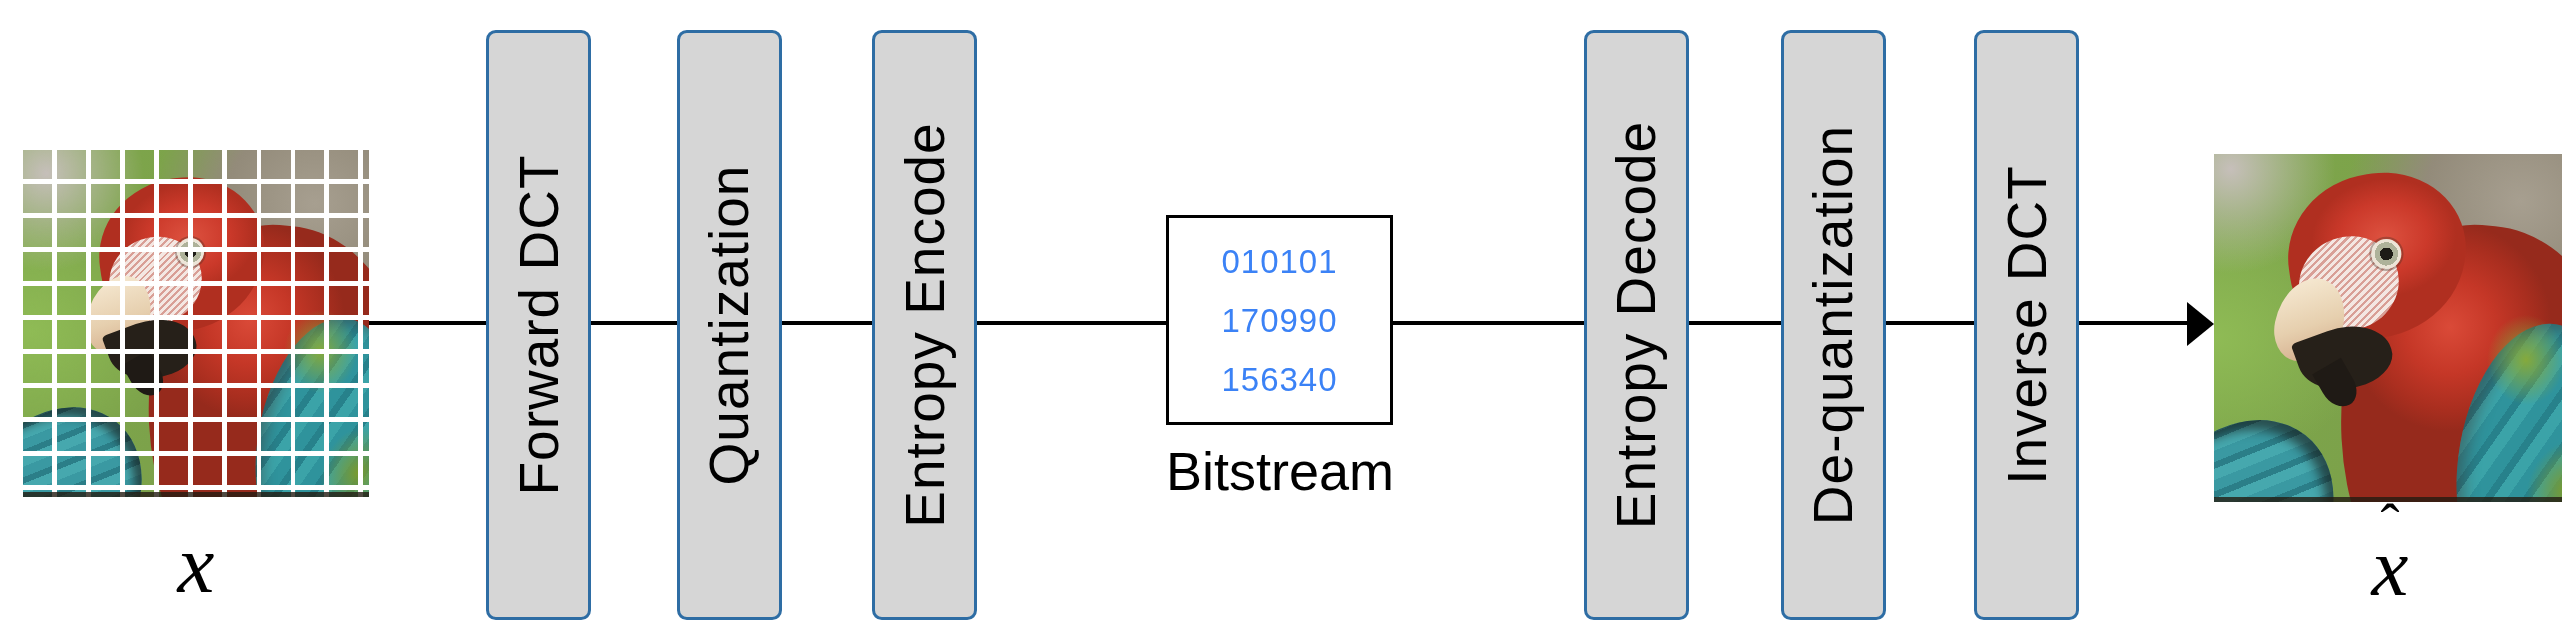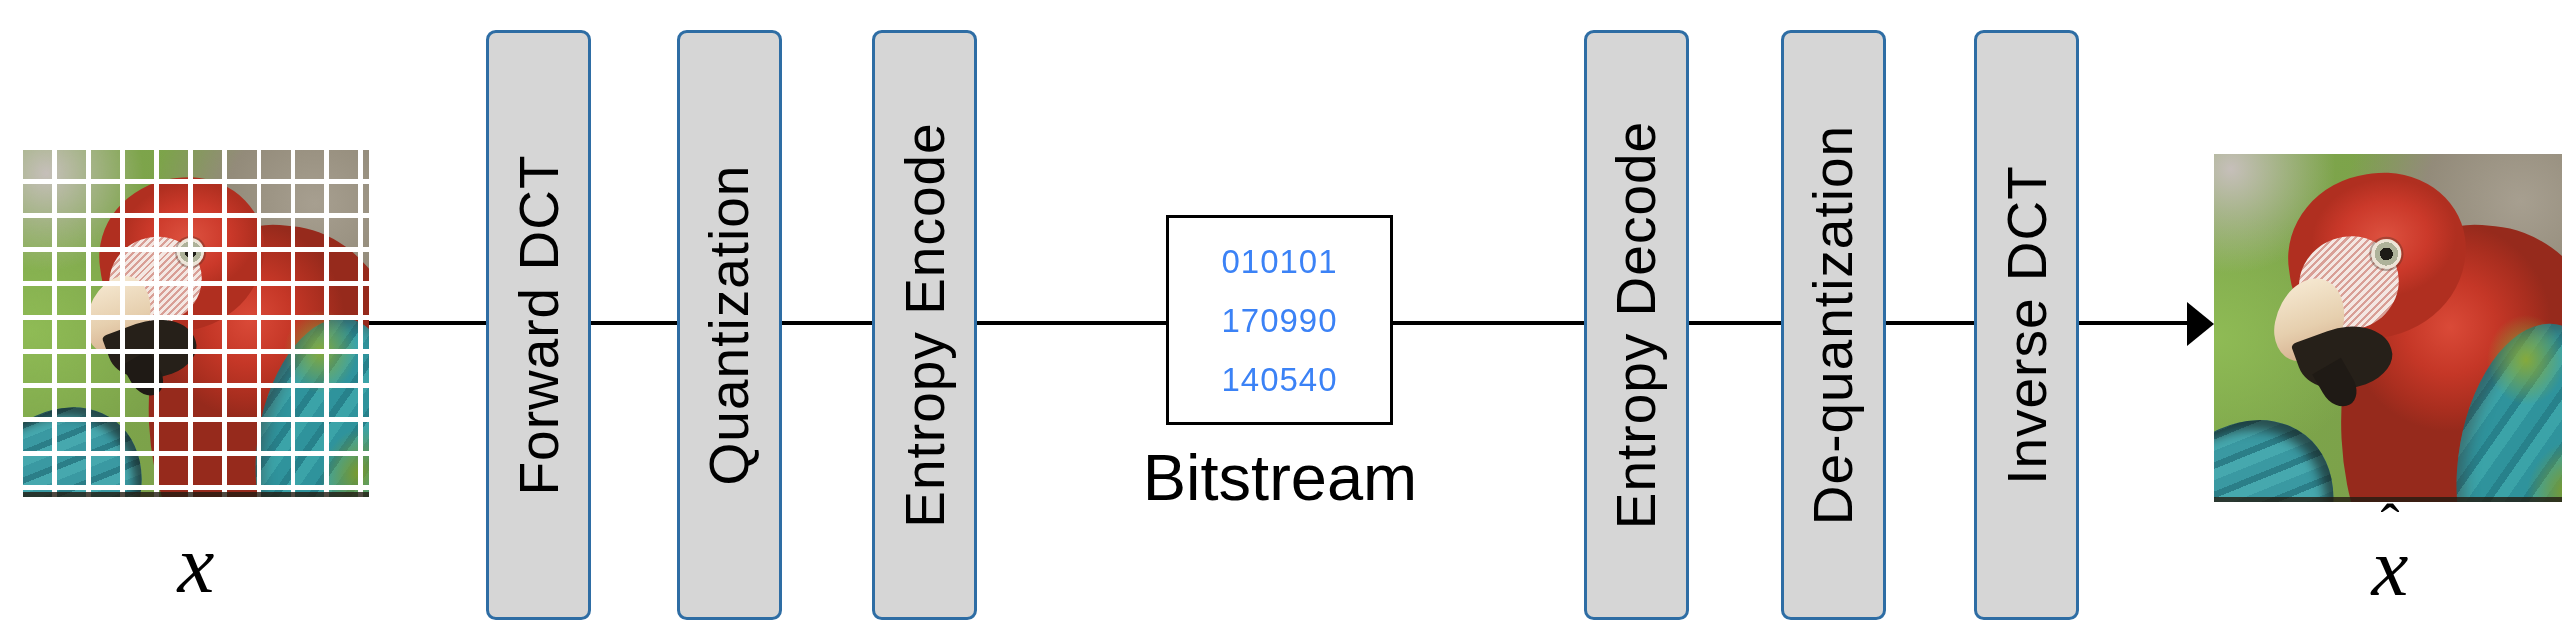--- a/index.html
+++ b/index.html
@@ -33,21 +33,21 @@
 
   
   .bitstream-box{
     position:absolute;left:1166px;top:215px;width:227px;height:210px;
     background:#fff;border:3.9px solid var(--bitstream-border,#000);box-sizing:border-box;
     display:flex;flex-direction:column;align-items:center;justify-content:center;
   }
   .bits{font-size:33px;line-height:59px;color:#3b82f6;letter-spacing:1px;}
   .bitstream-caption{
     position:absolute;left:1137px;top:440px;width:286px;height:59px;
-    text-align:center;font-size:65px;color:#000;
+    text-align:center;font-size:54px;color:#000;
   }
 
   
   .math-label{
     position:absolute;display:flex;flex-direction:column;align-items:center;
     font-family:"Liberation Serif",serif;color:#000;
   }
   .math-label .base{font-style:italic;font-size:83px;line-height:65px;}
   .math-label .hat{font-size:57px;line-height:25.5px;height:23.6px;font-style:normal;}
   .label-x{left:137px;top:532px;width:118px;}
@@ -161,21 +161,21 @@
   <div class="pbox pbox-quant">
     <span class="pbox-label">Quantization</span>
   </div>
   <div class="pbox pbox-ee">
     <span class="pbox-label">Entropy Encode</span>
   </div>
 
   <div class="bitstream-box">
     <div class="bits">010101</div>
     <div class="bits">170990</div>
-    <div class="bits">140540</div>
+    <div class="bits">156340</div>
   </div>
   <div class="bitstream-caption">Bitstream</div>
 
   <div class="pbox pbox-ed">
     <span class="pbox-label">Entropy Decode</span>
   </div>
   <div class="pbox pbox-dq">
     <span class="pbox-label">De-quantization</span>
   </div>
   <div class="pbox pbox-idct">

